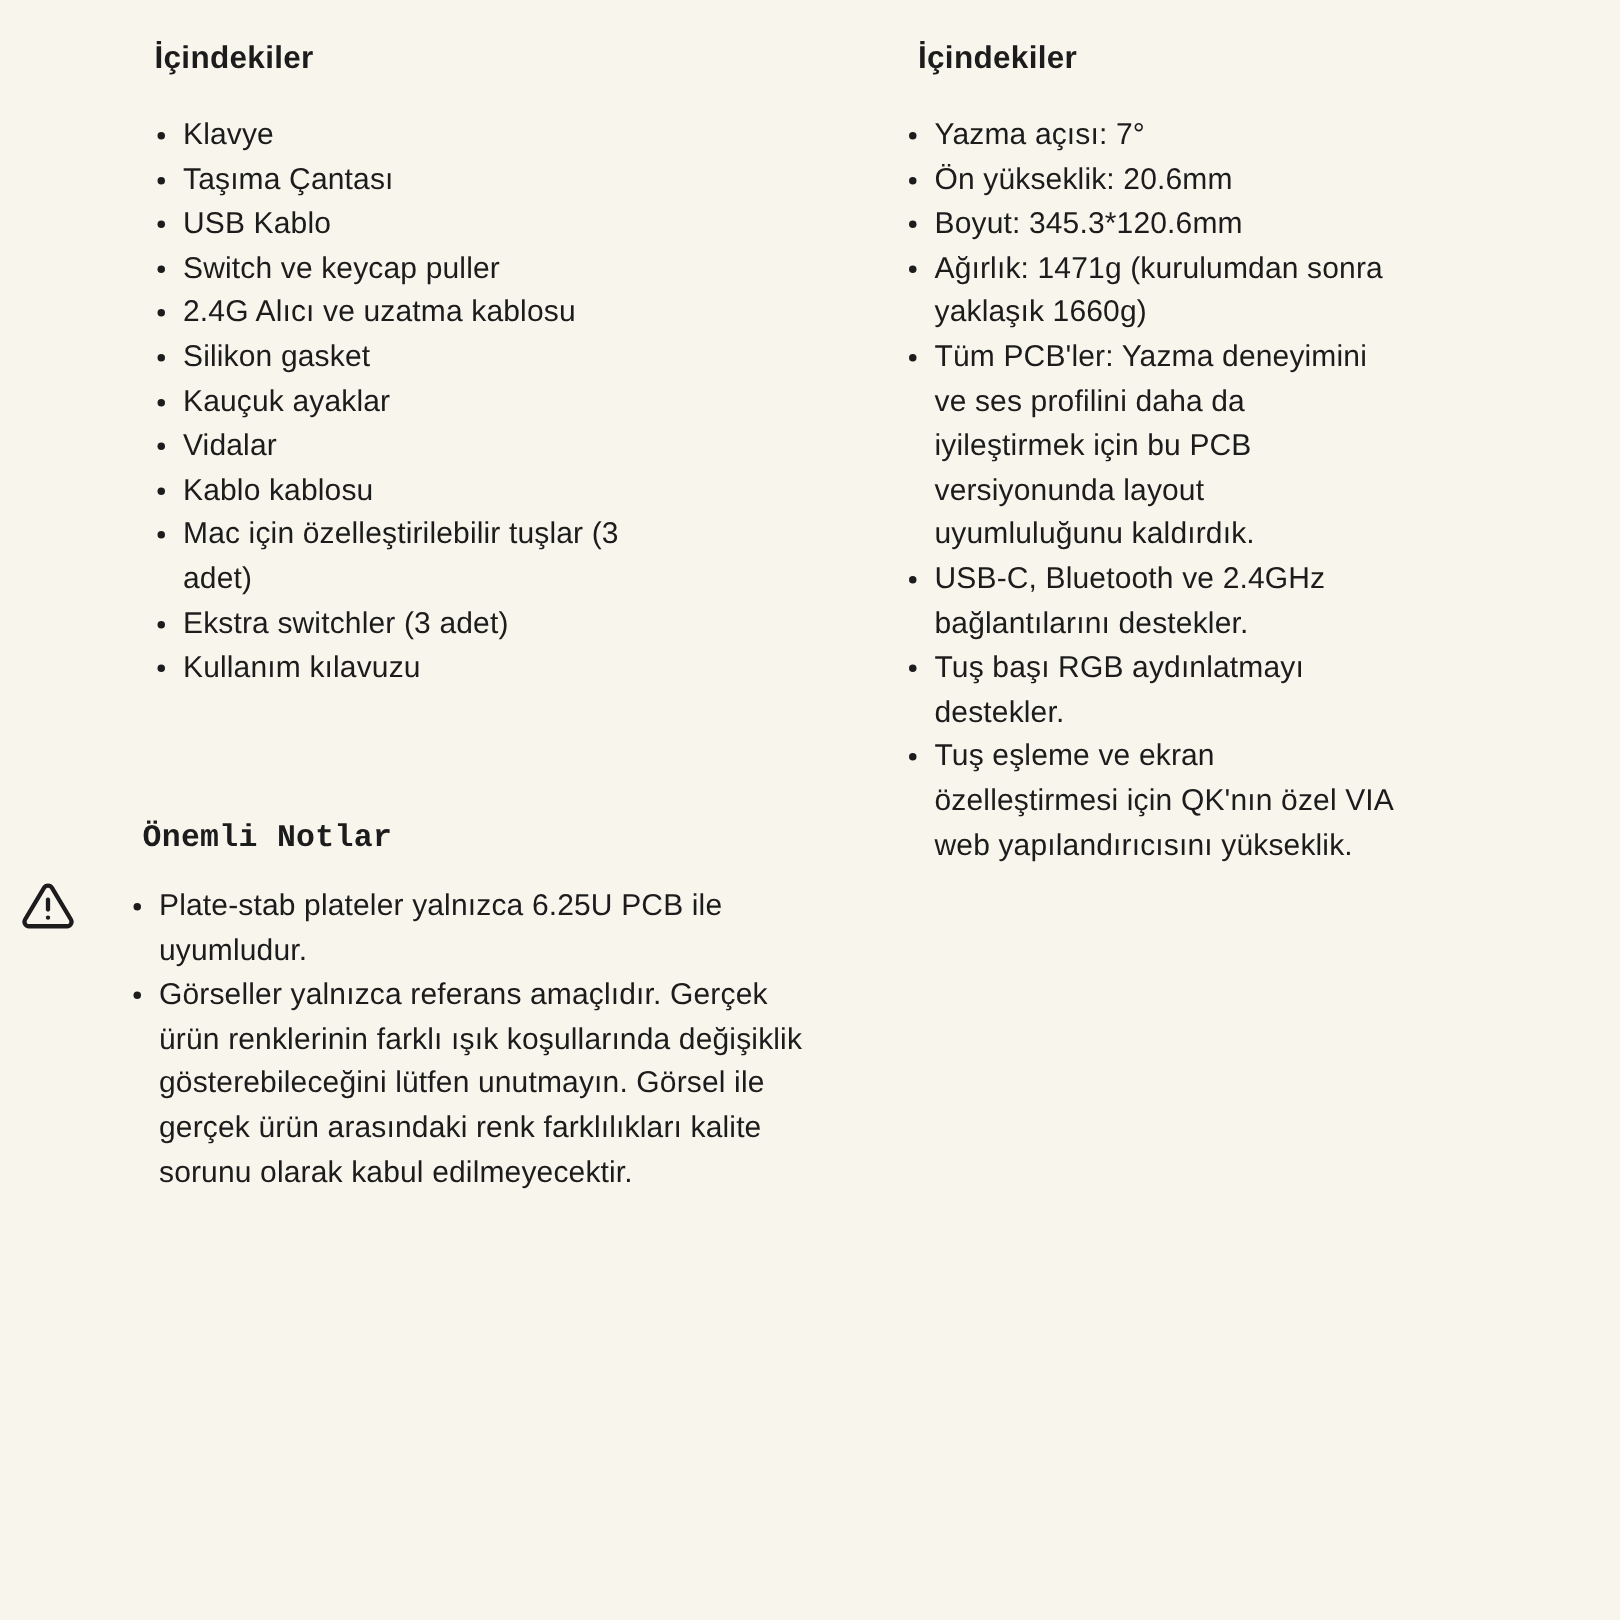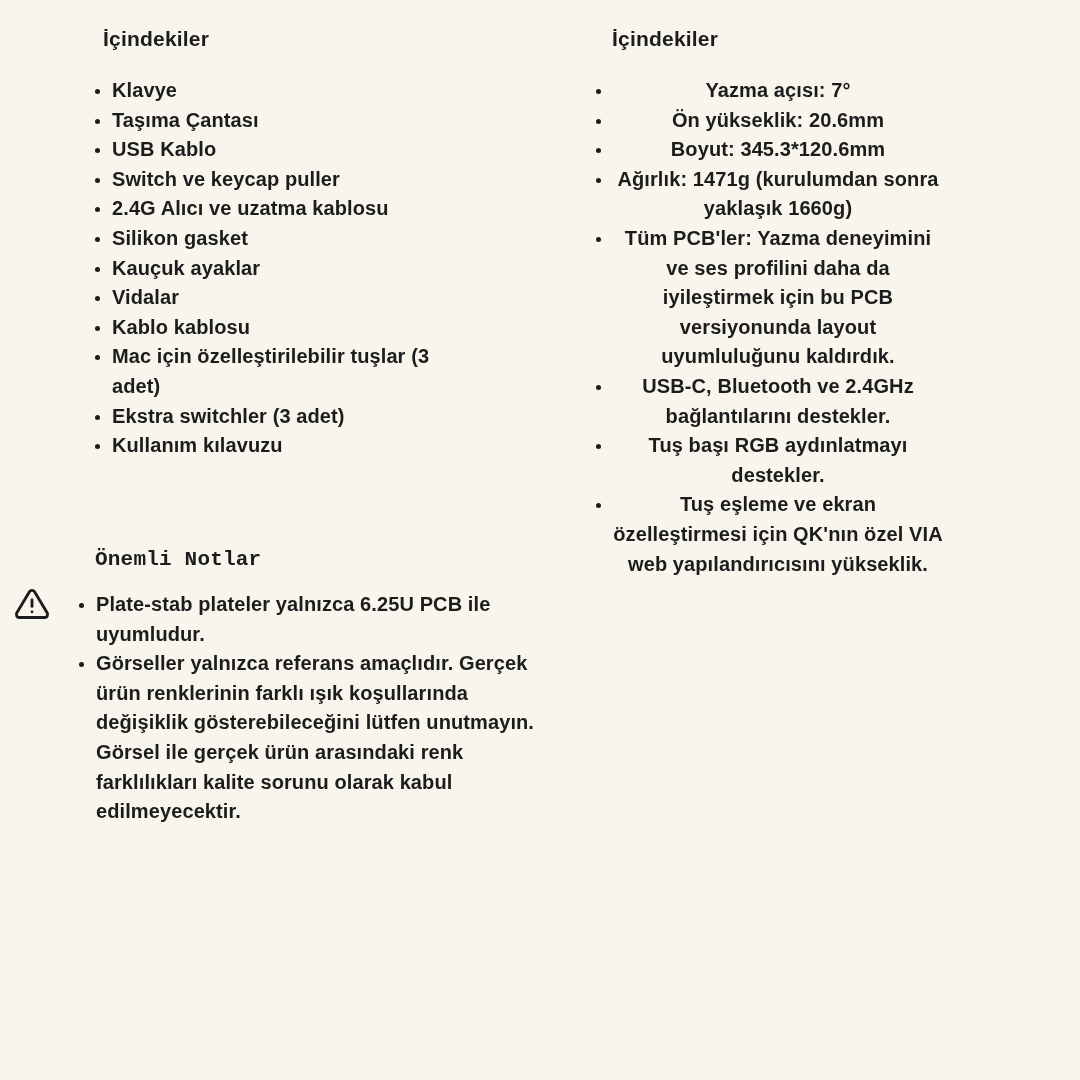--- a/index.html
+++ b/index.html
@@ -13,24 +13,23 @@
     font-family: "Liberation Sans", sans-serif;
     overflow: hidden;
   }
   .section-title {
     margin: 0;
     font-size: 21px;
     font-weight: 700;
     letter-spacing: 0.2px;
   }
   ul.bullet-list {
-    margin: 1px;
+    margin: 11px;
     padding: 0 0 0 23px;
     list-style: disc;
-    font-weight: bold;
   }
   ul.bullet-list li {
     font-size: 20px;
     line-height: 29.6px;
     letter-spacing: 0.1px;
   }
   ul.bullet-list li::marker {
     font-size: 17px;
   }
   .col-contents {
@@ -42,21 +41,21 @@
   .col-contents .section-title { margin-left: 15px; }
   .col-contents ul { margin-top: 25px; }
 
   .col-features {
     position: absolute;
     left: 588px;
     top: 27px;
     width: 356px;
   }
   .col-features .section-title { margin-left: 24px; }
-  .col-features ul { margin-top: 25px; padding-left: 24px; text-align: center; }
+  .col-features ul { margin-top: 25px; padding-left: 24px; }
 
   .notes-section {
     position: absolute;
     left: 72px;
     top: 548px;
     width: 494px;
   }
   .notes-section .section-title { margin-left: 23px; font-family: Liberation Mono, monospace; }
   .notes-section ul { margin-top: 19px; padding-left: 23px; }
 

